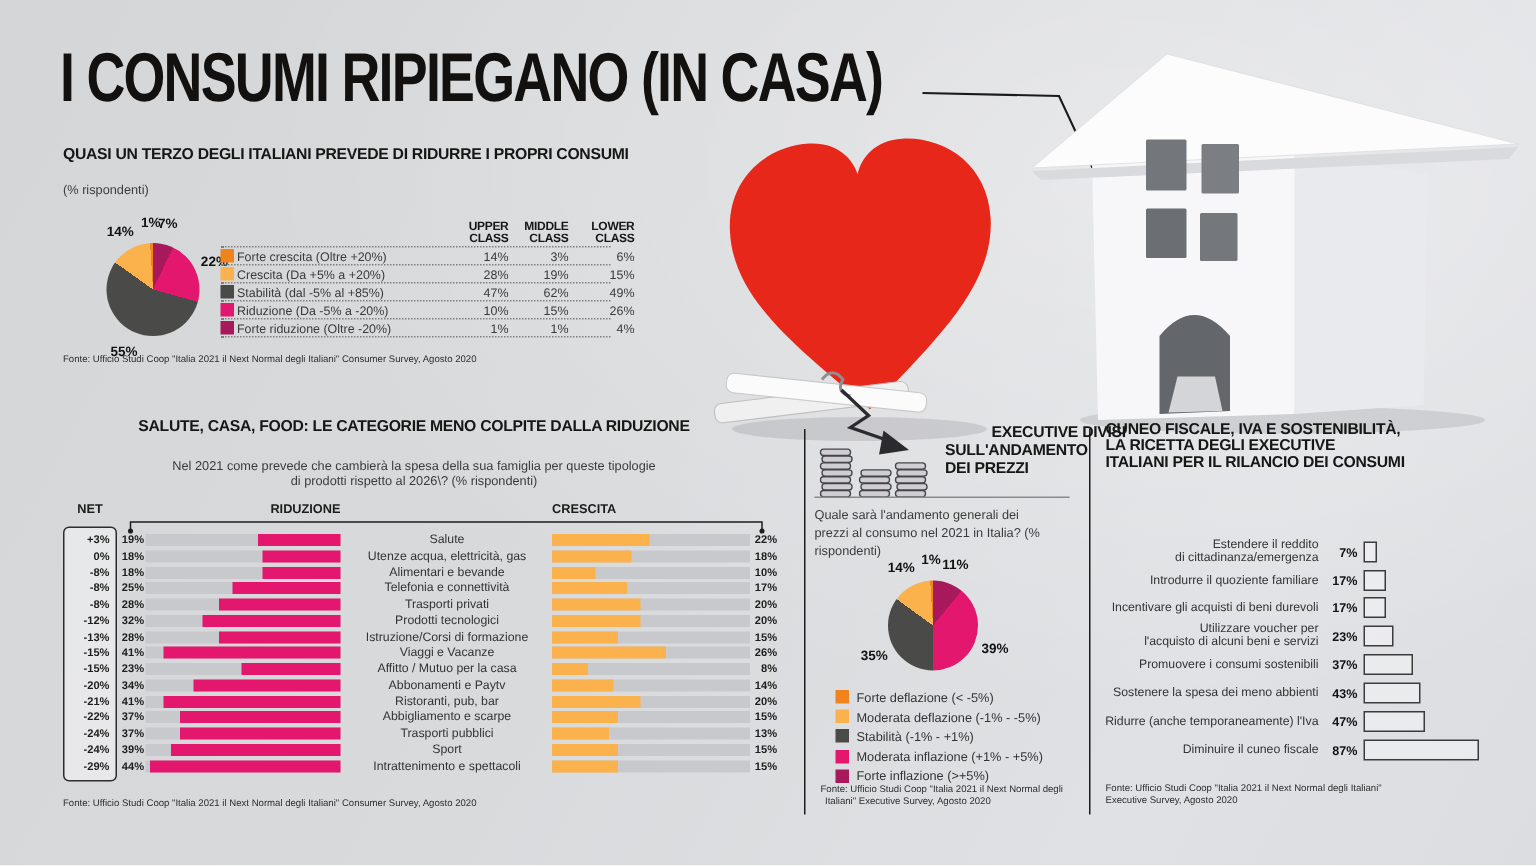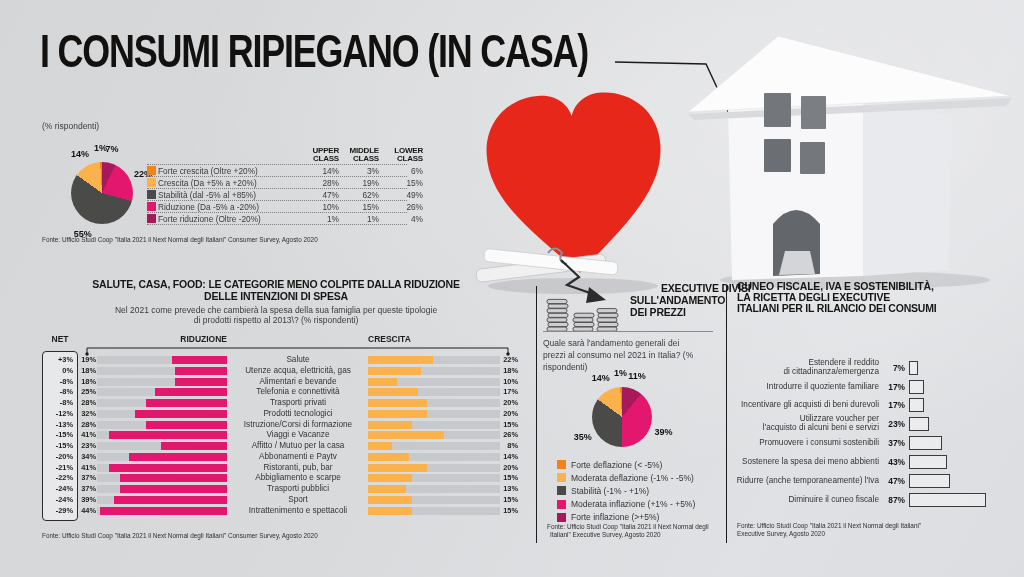--- a/index.html
+++ b/index.html
@@ -89,20 +89,21 @@
     <polygon points="8,106 332,90 326,98 14,112" fill="#d9dadd"></polygon>
     <polygon points="8,104 98,28 332,88" fill="#fcfcfd" stroke="#dfdfe2" stroke-width="0.6"></polygon>
     <rect x="84" y="85" width="27" height="34" rx="1" fill="#73767a"></rect>
     <rect x="121" y="88" width="25" height="33" rx="1" fill="#7b7e82"></rect>
     <rect x="84" y="131" width="27" height="33" rx="1" fill="#6b6e72"></rect>
     <rect x="120" y="134" width="25" height="32" rx="1" fill="#74777b"></rect>
     <path d="M93,268 L93,216 Q116,188 140,216 L140,266 Z" fill="#63666a"></path>
     <polygon points="99,267 105,243 130,243 135,266" fill="#d4d5d8"></polygon>
   </svg>
 
+  <div class="abs sec-h" style="left:42px; top:98px;">QUASI UN TERZO DEGLI ITALIANI PREVEDE DI RIDURRE I PROPRI CONSUMI</div>
   <div class="abs sec-sub" style="left:42px; top:121px;">(% rispondenti)</div>
   <div id="pie1" class="abs pie" style="left: 71px; top: 162px; width: 62px; height: 62px; background: conic-gradient(rgb(168, 25, 91) 0deg, rgb(168, 25, 91) 25.45deg, rgb(226, 23, 109) 25.45deg, rgb(226, 23, 109) 105.45deg, rgb(74, 74, 73) 105.45deg, rgb(74, 74, 73) 305.45deg, rgb(251, 178, 76) 305.45deg, rgb(251, 178, 76) 356.36deg, rgb(240, 131, 28) 356.36deg, rgb(240, 131, 28) 360deg);">
       <div class="pie-label" style="left: 40.914px; top: -12.8943px;">7%</div>
       <div class="pie-label" style="left: 71.9334px; top: 12.3063px;">22%</div>
       <div class="pie-label" style="left: 11.6592px; top: 71.6317px;">55%</div>
       <div class="pie-label" style="left: 9.12115px; top: -8.32322px;">14%</div>
       <div class="pie-label" style="left: 29.5722px; top: -13.9773px;">1%</div>
     </div>
   <div id="tbl1" class="abs">
       <div class="t-grid t-head">
@@ -144,23 +145,22 @@
         <div class="sw" style="background: rgb(168, 25, 91);"></div>
         <div>Forte riduzione (Oltre -20%)</div>
         <div class="val">1%</div>
         <div class="val">1%</div>
         <div class="val">4%</div>
       </div>
     </div>
   <div class="abs source" style="left:42px; top:236px;">Fonte: Ufficio Studi Coop "Italia 2021 il Next Normal degli Italiani" Consumer Survey, Agosto 2020</div>
 
   <div class="abs sec-h" style="left:35px; top:279px; width:482px; text-align:center;">SALUTE, CASA, FOOD: LE CATEGORIE MENO COLPITE DALLA RIDUZIONE</div>
-  <div class="abs sec-h" style="left:35px; top:291px; width:482px; text-align:center;">DELLE INTENZIONI DI SPESA</div>
   <div class="abs sec-sub" style="left:35px; top:305px; width:482px; text-align:center;">Nel 2021 come prevede che cambierà la spesa della sua famiglia per queste tipologie</div>
-  <div class="abs sec-sub" style="left:35px; top:315px; width:482px; text-align:center;">di prodotti rispetto al 2013\? (% rispondenti)</div>
+  <div class="abs sec-sub" style="left:35px; top:315px; width:482px; text-align:center;">di prodotti rispetto al 2026\? (% rispondenti)</div>
 
   <div class="abs" style="left:42px; top:334px; width:36px; text-align:center; font-size:8.5px; font-weight:bold;">NET</div>
   <div class="abs" style="left:130px; top:334px; width:97px; text-align:right; font-size:8.5px; font-weight:bold;">RIDUZIONE</div>
   <div class="abs" style="left:368px; top:334px; font-size:8.5px; font-weight:bold;">CRESCITA</div>
 
   <svg class="abs" style="left:80px; top:343px;" width="436" height="14">
     <polyline points="7,10 7,5 428,5 428,10" fill="none" stroke="#1d1d1d" stroke-width="1"></polyline>
     <circle cx="7" cy="11" r="1.7" fill="#1d1d1d"></circle>
     <circle cx="428" cy="11" r="1.7" fill="#1d1d1d"></circle>
   </svg>

